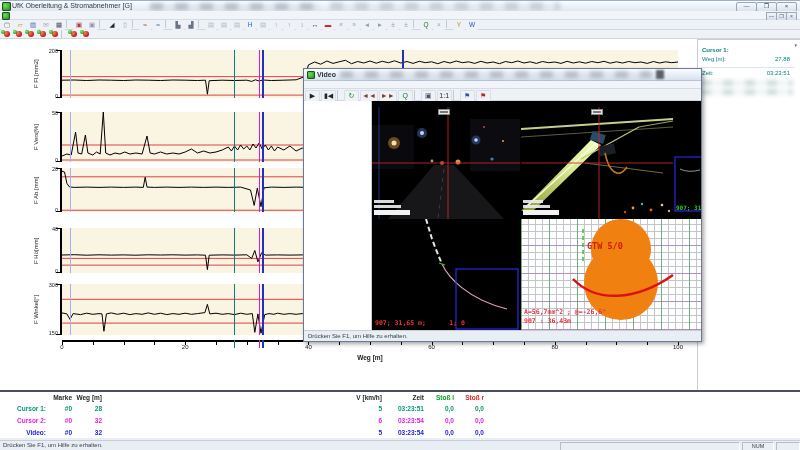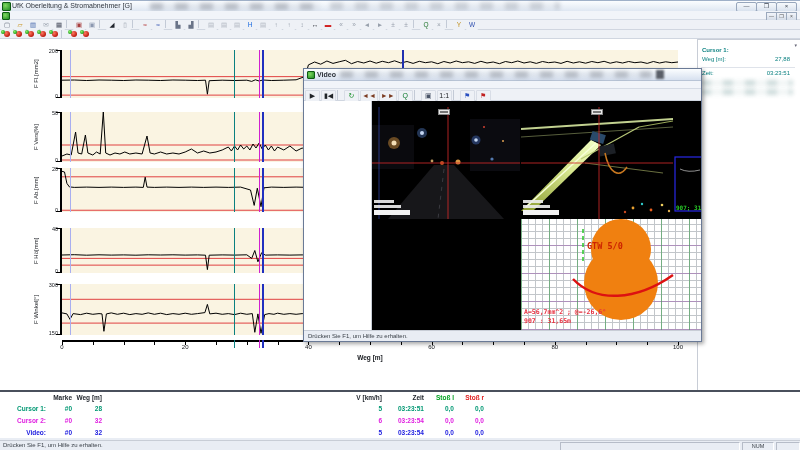--- a/index.html
+++ b/index.html
@@ -360,30 +360,39 @@
       </div>
 
       <div class="vpanel" style="left:370px;top:6px;width:27px;height:106px;">
         <svg width="27" height="106" style="position:absolute;left:0;top:0;">
           <path d="M6,62 Q14,66 26,63" stroke="#cccccc" stroke-width="1" fill="none" opacity="0.7"></path>
           <rect x="1" y="50" width="30" height="54" fill="none" stroke="#2828e8" stroke-width="1.2"></rect>
         </svg>
         <div class="readout" style="left:2px;top:97px;font-size:6px;color:#28c828;">907; 31,</div>
       </div>
 
+      <div class="vpanel" style="left:68px;top:118px;width:148px;height:111px;">
+        <svg width="148" height="111" style="position:absolute;left:0;top:0;">
+          <path d="M54,0 L57,10 L60,20 L65,33 L70,45" stroke="#e8e8e8" stroke-width="2" stroke-dasharray="5,3" fill="none"></path>
+          <path d="M70,45 C76,58 95,80 135,90" stroke="#e8a0b0" stroke-width="1.2" fill="none"></path>
+          <rect x="84" y="50" width="62" height="60" fill="none" stroke="#2828e8" stroke-width="1.2"></rect>
+          <line x1="67" y1="44" x2="73" y2="46" stroke="#28c828" stroke-width="1.2"></line>
+        </svg>
+        <div class="readout" style="left:3px;top:100px;font-size:6.5px;color:#f03030;">907; 31,65 m;      1; 0</div>
+      </div>
 
       <div id="gtw-grid" class="vpanel" style="left:217px;top:118px;width:180px;height:111px;">
         <svg width="180" height="111" style="position:absolute;left:0;top:0;">
           <circle cx="100" cy="30" r="30" fill="#f08010"></circle>
           <circle cx="100" cy="64" r="37" fill="#f08010"></circle>
           <path d="M52,60 C75,84 115,82 152,56" stroke="#dd1111" stroke-width="2.5" fill="none"></path>
           <line x1="62" y1="10" x2="62" y2="42" stroke="#28c828" stroke-width="1.5" stroke-dasharray="4,3"></line>
         </svg>
         <div class="readout" style="left:66px;top:22px;font-size:8.5px;color:#cc2200;">GTW 5/0</div>
         <div class="readout" style="left:3px;top:89px;font-size:6.5px;color:#e83040;">A=56,7mm^2 ; @=-26,6°</div>
-        <div class="readout" style="left:3px;top:98px;font-size:6.5px;color:#e83040;">907 : 31,65m</div>
+        <div class="readout" style="left:3px;top:98px;font-size:6.5px;color:#e83040;">907 : 36,43m</div>
       </div>
     </div>
 
     <div id="vstatus" class="abs">Drücken Sie F1, um Hilfe zu erhalten.</div>
   </div>
 
 </div>
 
 </body></html>

